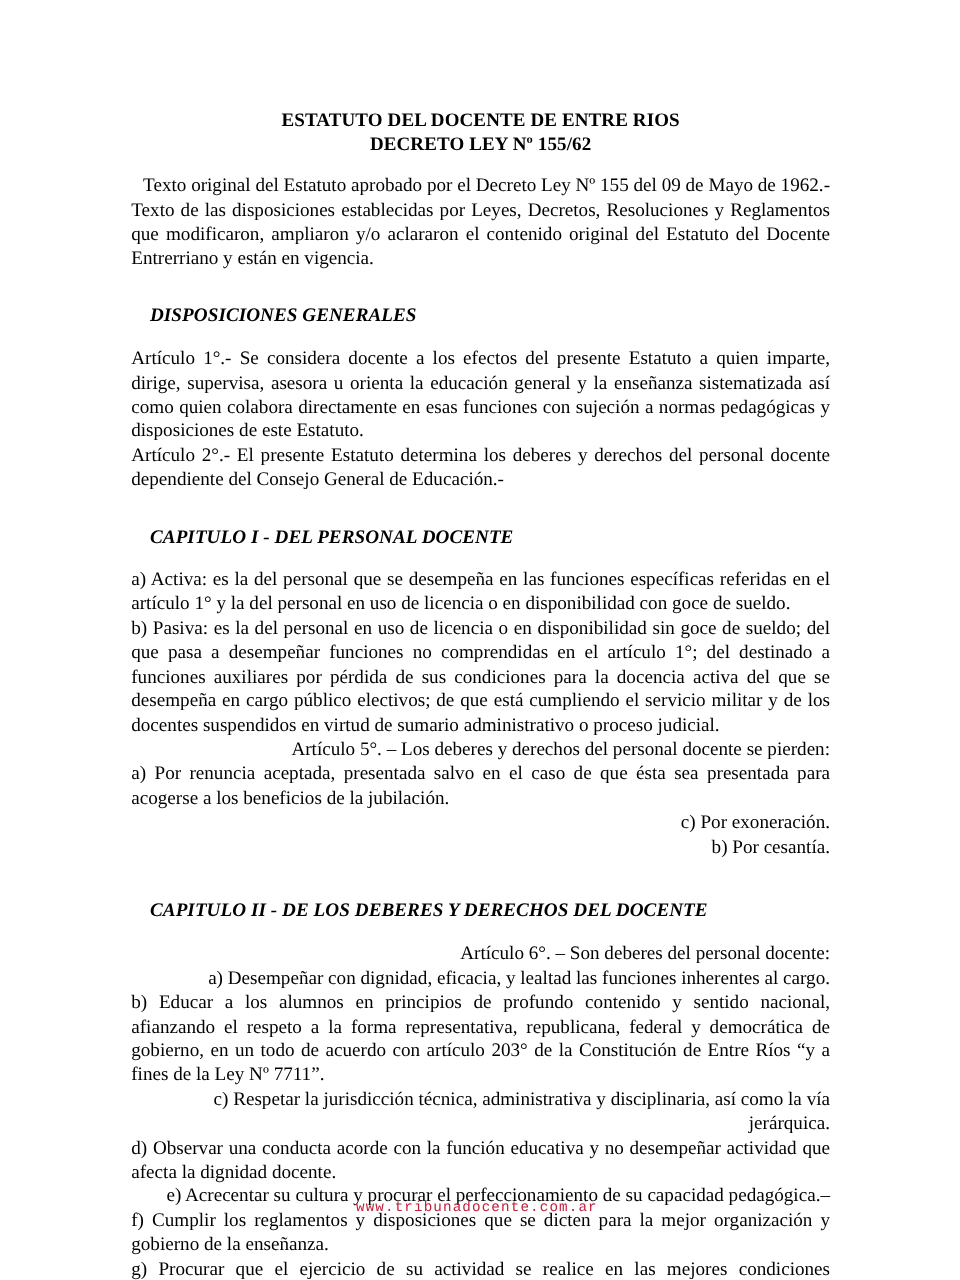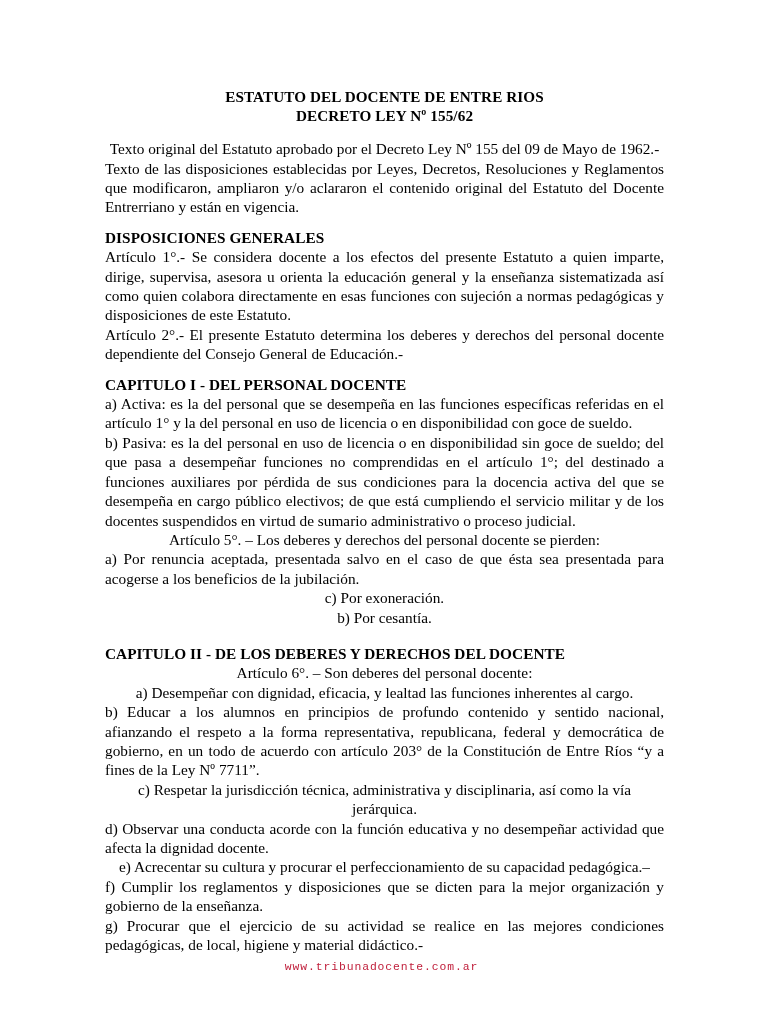--- a/index.html
+++ b/index.html
@@ -40,28 +40,29 @@
   .spacer-sm { height: 14px; }
   .spacer-md { height: 11px; }
   .spacer-lg { height: 17px; }
   .para {
     font-size: 15.3px;
     line-height: 19.4px;
     margin: 0;
     text-align: justify;
     text-justify: inter-word;
   }
-  .para.flush { text-align: center; }
+  .para.flush { text-align: right; }
   .section-head {
     font-size: 15.3px;
     font-weight: bold;
     line-height: 19.4px;
-    margin: 0;
+    margin: 15px;
     text-align: left;
     letter-spacing: 0.05px;
+    font-style: italic;
   }
   .footer-url {
     position: absolute;
     left: 0;
     top: 961px;
     width: 763px;
     text-align: center;
     font-family: "Liberation Mono", "DejaVu Sans Mono", monospace;
     font-size: 11.4px;
     letter-spacing: 0.9px;

